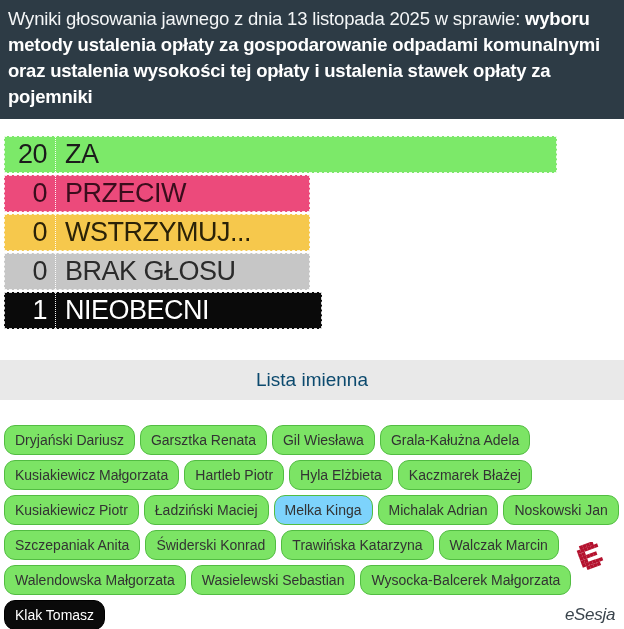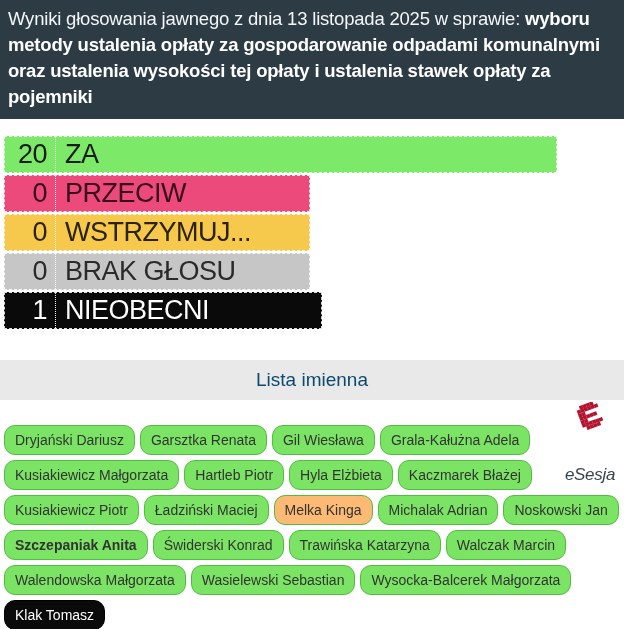--- a/index.html
+++ b/index.html
@@ -4,21 +4,21 @@
 <style>
   html, body {
     margin: 0;
     padding: 0;
     width: 624px;
     height: 629px;
     background: #ffffff;
     font-family: "Liberation Sans", sans-serif;
     overflow: hidden;
   }
-  .page { position: relative; width: 624px; height: 489px; }
+  .page { position: relative; width: 624px; height: 629px; }
 
   
   .header {
     background: #2d3b45;
     color: #f4f6f7;
     padding: 6px 10px 9px 8px;
     font-size: 18.5px;
     line-height: 26px;
     letter-spacing: -0.2px;
   }
@@ -145,26 +145,26 @@
       </div>
       <div class="name-row">
         <button class="name-btn" type="button" style="background: rgb(124, 228, 101); border-color: rgb(82, 189, 66); color: rgb(51, 51, 51);">Kusiakiewicz Małgorzata</button>
         <button class="name-btn" type="button" style="background: rgb(124, 228, 101); border-color: rgb(82, 189, 66); color: rgb(51, 51, 51);">Hartleb Piotr</button>
         <button class="name-btn" type="button" style="background: rgb(124, 228, 101); border-color: rgb(82, 189, 66); color: rgb(51, 51, 51);">Hyla Elżbieta</button>
         <button class="name-btn" type="button" style="background: rgb(124, 228, 101); border-color: rgb(82, 189, 66); color: rgb(51, 51, 51);">Kaczmarek Błażej</button>
       </div>
       <div class="name-row">
         <button class="name-btn" type="button" style="background: rgb(124, 228, 101); border-color: rgb(82, 189, 66); color: rgb(51, 51, 51);">Kusiakiewicz Piotr</button>
         <button class="name-btn" type="button" style="background: rgb(124, 228, 101); border-color: rgb(82, 189, 66); color: rgb(51, 51, 51);">Ładziński Maciej</button>
-        <button class="name-btn" type="button" style="background: #fdba74; border-color: rgb(82, 189, 66); color: rgb(51, 51, 51);">Melka Kinga</button>
+        <button class="name-btn" type="button" style="background: #7dd3fc; border-color: rgb(82, 189, 66); color: rgb(51, 51, 51);">Melka Kinga</button>
         <button class="name-btn" type="button" style="background: rgb(124, 228, 101); border-color: rgb(82, 189, 66); color: rgb(51, 51, 51);">Michalak Adrian</button>
         <button class="name-btn" type="button" style="background: rgb(124, 228, 101); border-color: rgb(82, 189, 66); color: rgb(51, 51, 51);">Noskowski Jan</button>
       </div>
       <div class="name-row">
-        <button class="name-btn" type="button" style="background: rgb(124, 228, 101); border-color: rgb(82, 189, 66); color: rgb(51, 51, 51); font-weight: bold;">Szczepaniak Anita</button>
+        <button class="name-btn" type="button" style="background: rgb(124, 228, 101); border-color: rgb(82, 189, 66); color: rgb(51, 51, 51);">Szczepaniak Anita</button>
         <button class="name-btn" type="button" style="background: rgb(124, 228, 101); border-color: rgb(82, 189, 66); color: rgb(51, 51, 51);">Świderski Konrad</button>
         <button class="name-btn" type="button" style="background: rgb(124, 228, 101); border-color: rgb(82, 189, 66); color: rgb(51, 51, 51);">Trawińska Katarzyna</button>
         <button class="name-btn" type="button" style="background: rgb(124, 228, 101); border-color: rgb(82, 189, 66); color: rgb(51, 51, 51);">Walczak Marcin</button>
       </div>
       <div class="name-row">
         <button class="name-btn" type="button" style="background: rgb(124, 228, 101); border-color: rgb(82, 189, 66); color: rgb(51, 51, 51);">Walendowska Małgorzata</button>
         <button class="name-btn" type="button" style="background: rgb(124, 228, 101); border-color: rgb(82, 189, 66); color: rgb(51, 51, 51);">Wasielewski Sebastian</button>
         <button class="name-btn" type="button" style="background: rgb(124, 228, 101); border-color: rgb(82, 189, 66); color: rgb(51, 51, 51);">Wysocka-Balcerek Małgorzata</button>
       </div>
       <div class="name-row">

